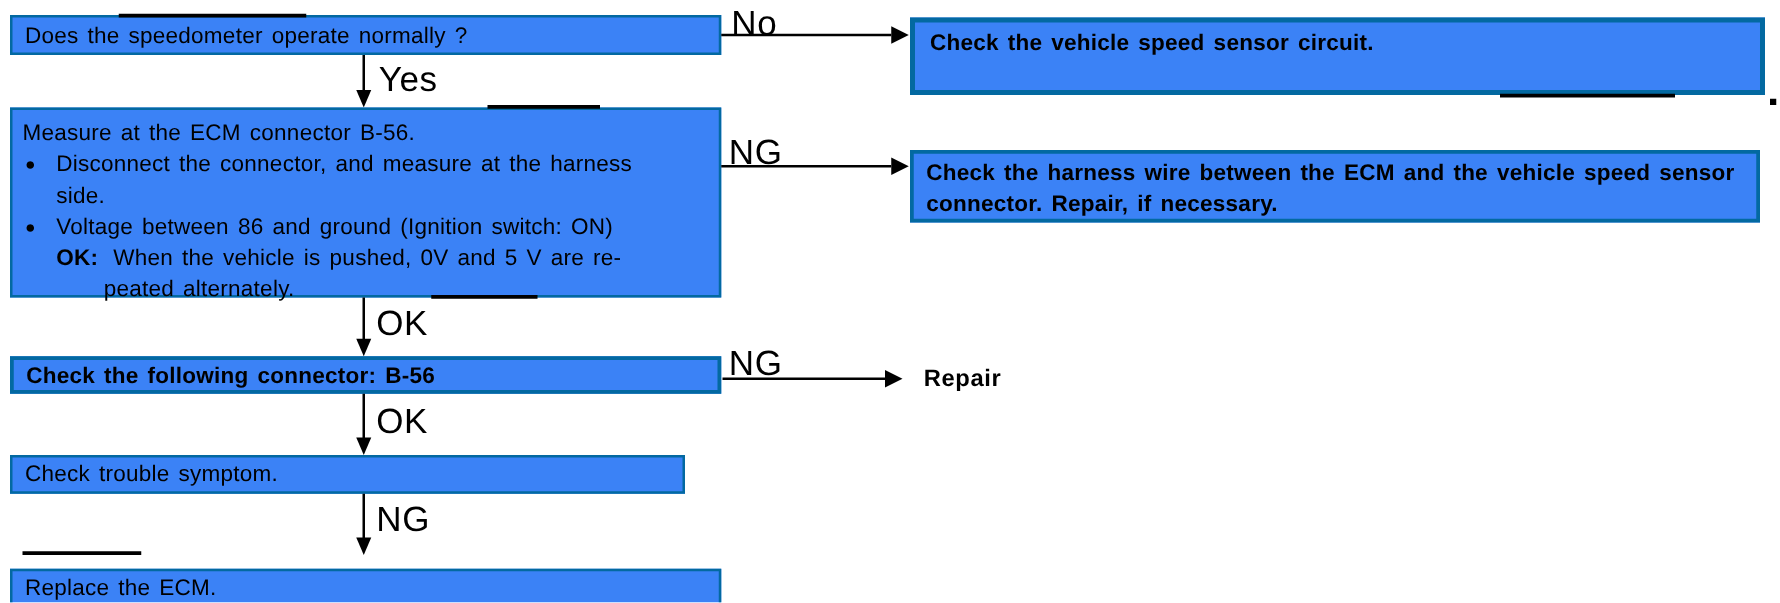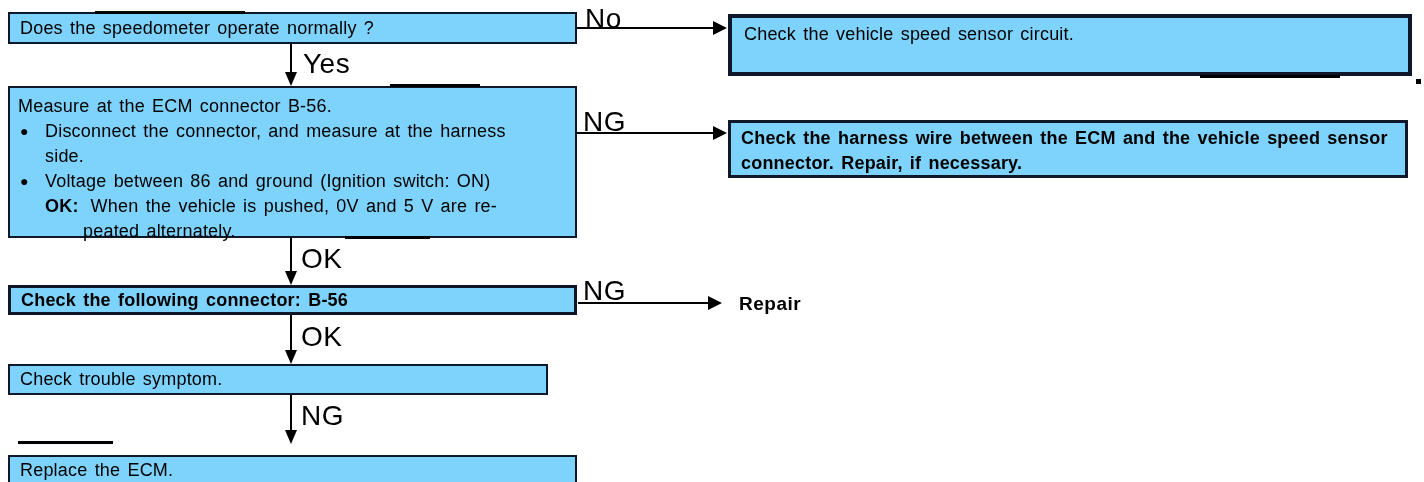--- a/index.html
+++ b/index.html
@@ -2,25 +2,25 @@
 <html><head>
 <meta charset="utf-8">
 <style>
   html,body{margin:0;padding:0;background:#ffffff;}
   #canvas{
     position:relative;width:1424px;height:482px;background:#ffffff;
     font-family:"Liberation Sans","DejaVu Sans",sans-serif;color:#000;
     overflow:hidden;
   }
   .box{
-    position:absolute;background:#7dd3fc;border:2px solid #0f172a;
+    position:absolute;background:#3b82f6;border:2px solid #0369a1;
     font-size:18px;letter-spacing:.2px;word-spacing:2px;color:#000;
     box-sizing:border-box;
   }
-  .box.thick{border-width:4px;}
+  .box.thick{border-width:4px;font-weight:bold;}
   .box.med{border-width:3px;}
   .lbl{
     position:absolute;font-size:28px;letter-spacing:.5px;white-space:nowrap;
   }
   .bold{font-weight:bold;}
   .hline{position:absolute;height:2px;background:#000;}
   .vline{position:absolute;width:2px;background:#000;}
   .head-right{
     position:absolute;width:0;height:0;
     border-top:7px solid transparent;border-bottom:7px solid transparent;

